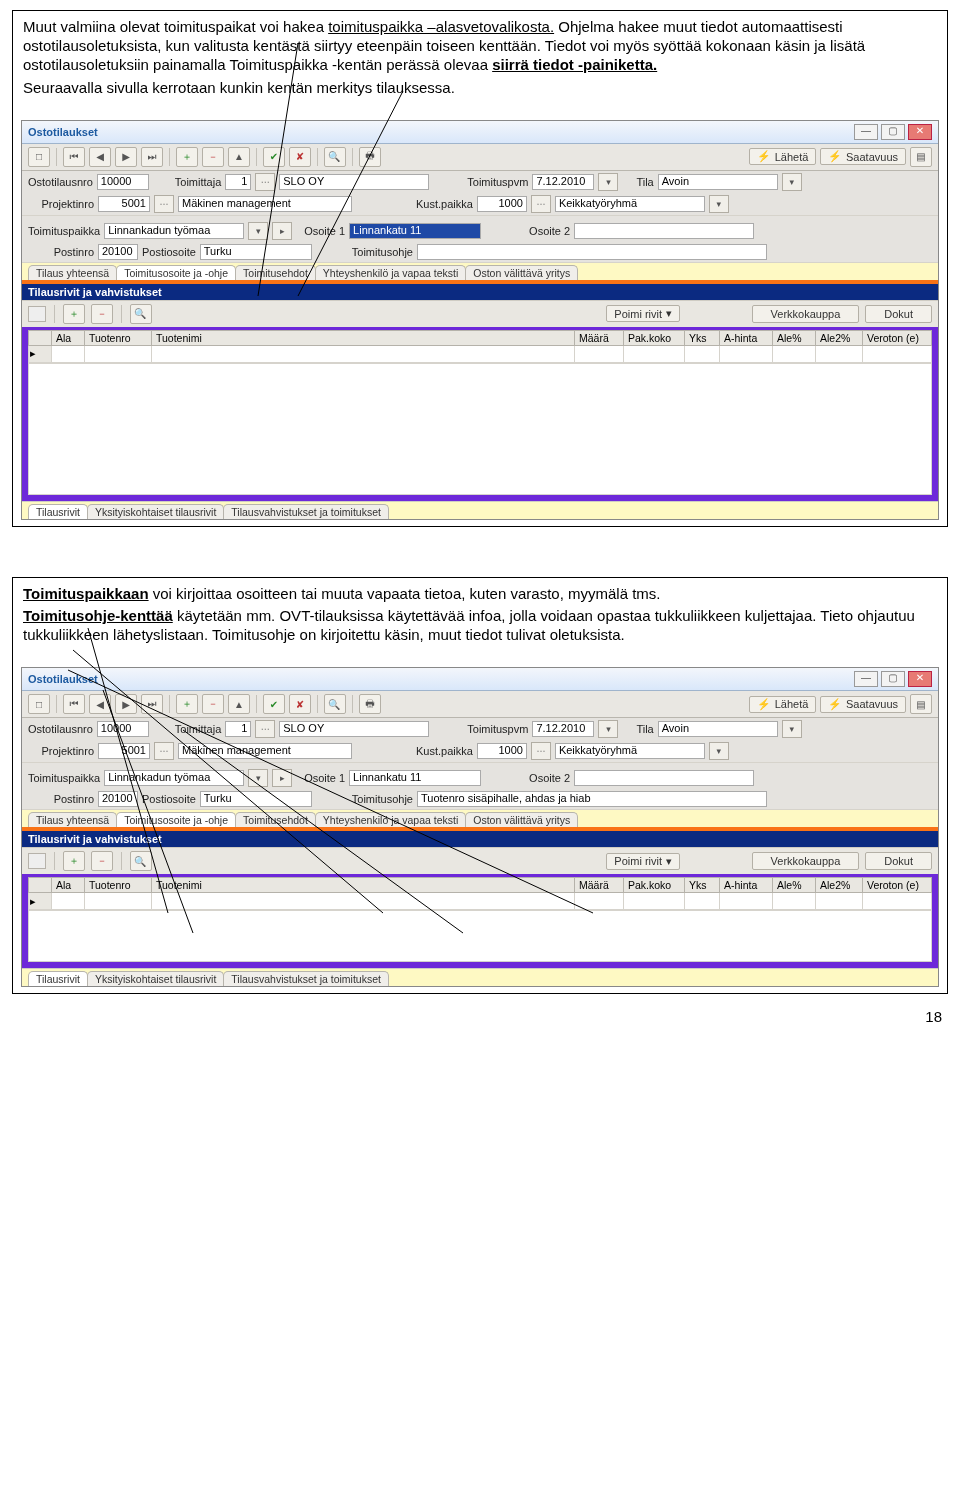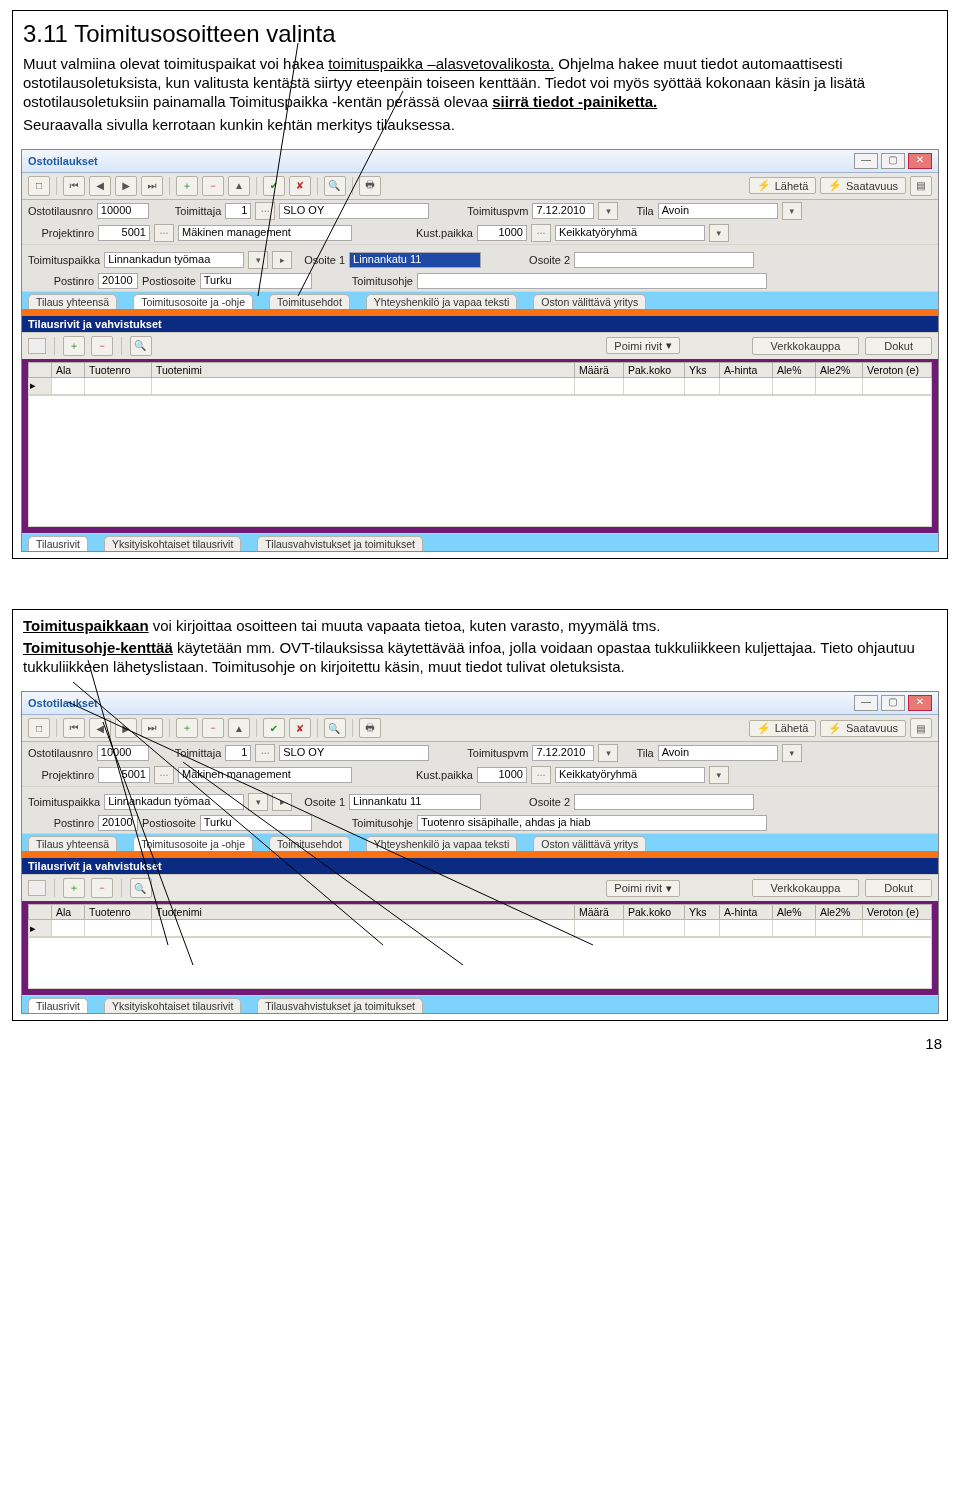--- a/index.html
+++ b/index.html
@@ -2,58 +2,57 @@
 <html><head>
 <meta charset="utf-8">
 <style>
   body{margin:0;background:#fff;font-family:Arial,Helvetica,sans-serif;font-size:12.5px;color:#000;width:960px}
   .frame{border:1px solid #000;margin:10px 12px;padding:0}
   .text-block{padding:6px 10px 2px 10px}
   .h1{font-size:24px;color:#000;margin:3px 0 6px 0}
   .para{font-size:15px;line-height:1.28;margin:0 0 3px 0}
   .u{text-decoration:underline}
   .b{font-weight:700}
-  .app{background:#e5e3df;border:1px solid #888;margin:10px 8px 6px 8px;font-size:11px}
+  .app{background:#e5e3df;border:1px solid #888;margin:18px 8px 6px 8px;font-size:11px}
   .titlebar{background:linear-gradient(#f3f6fb,#d9e7fa);height:22px;line-height:22px;padding:0 6px;border-bottom:1px solid #9fb4cc;display:flex;align-items:center}
   .titlebar .t{color:#1d5aa0;font-weight:700}
   .winbtns{margin-left:auto;display:flex;gap:3px}
   .wb{width:22px;height:14px;background:#f3f3f3;border:1px solid #999;font-size:10px;text-align:center;line-height:12px;color:#555}
   .wb.close{background:#e77a74;color:#fff;border-color:#b24}
   .toolbar{background:#e9e7e2;border-bottom:1px solid #b9b6ae;padding:3px 6px;display:flex;align-items:center;gap:4px}
   .tool{width:20px;height:18px;background:#f3f1eb;border:1px solid #b4b0a6;border-radius:2px;display:inline-flex;align-items:center;justify-content:center;font-size:10px;color:#555}
   .sep{width:1px;height:18px;background:#c3c0b8;margin:0 2px}
   .tbtn{background:#f3f1eb;border:1px solid #b4b0a6;border-radius:2px;padding:1px 7px;font-size:11px;color:#333;display:inline-flex;align-items:center;gap:4px}
   .formrow{display:flex;align-items:center;gap:4px;padding:2px 6px}
   .lbl{color:#222;white-space:nowrap}
   .in{background:#fff;border:1px solid #aaa;height:16px;padding:0 3px;box-sizing:border-box;font-size:11px;display:inline-block;overflow:hidden;white-space:nowrap}
   .sel{background:#1e49a6;color:#fff}
   .sm-btn{width:18px;height:16px;background:#f1efe9;border:1px solid #b1ada3;display:inline-flex;align-items:center;justify-content:center;font-size:9px;color:#555}
-  .tabs{background:#7dd3fc;border-top:1px solid #d6d3cb;padding:2px 6px 0 6px;display:flex;gap:17px;font-size:10.5px}
+  .tabs{background:#fef9c3;border-top:1px solid #d6d3cb;padding:2px 6px 0 6px;display:flex;gap:0;font-size:10.5px}
   .tab{background:#f0eeea;border:1px solid #b7b4ac;border-bottom:none;padding:1px 7px;border-radius:5px 5px 0 0;margin-right:-1px;color:#333}
   .tab.act{background:#fff}
-  .bluebar{background:#0b2a81;color:#fff;font-weight:700;padding:2px 6px;border-top:7px solid #f97316}
+  .bluebar{background:#0b2a81;color:#fff;font-weight:700;padding:2px 6px;border-top:4px solid #f97316}
   .gridhead th{background:#e9e7e1;border:1px solid #b5b2aa;font-weight:400;font-size:10.5px;padding:1px 4px;text-align:left;white-space:nowrap}
   .gridbody td{background:#fff;border:1px solid #d6d3cc;height:14px}
   table.grid{border-collapse:collapse;width:100%}
-  .gridwrap{background:#701a75;padding:3px 6px 6px 6px}
+  .gridwrap{background:#6d28d9;padding:3px 6px 6px 6px}
   .btn{background:#f3f1eb;border:1px solid #b4b0a6;border-radius:2px;padding:2px 18px;font-size:11px;color:#333}
   .strip{background:#e9e7e1;border-top:1px solid #cfccc3;padding:3px 6px;display:flex;align-items:center;gap:6px}
   .filler{background:#fff;border:1px solid #d6d3cc;height:130px;margin:0}
   .filler.sm{height:50px}
   .navpick{width:16px;height:14px;background:#eee;border:1px solid #b6b2aa;display:inline-block}
   .page-num{text-align:right;font-size:15px;margin:14px 18px}
   svg.callouts{position:absolute;left:0;top:0;pointer-events:none}
   .callout-wrap{position:relative}
 </style>
 </head>
 <body>
 
 <div class="frame callout-wrap">
   <div class="text-block">
-    <div class="h1">3.11 Toimitusosoitteen valinta</div>
     <p class="para">
       <span>Muut valmiina olevat toimituspaikat voi hakea </span><span class="u">toimituspaikka –alasvetovalikosta.</span><span> Ohjelma hakee muut tiedot automaattisesti ostotilausoletuksista, kun valitusta kentästä siirtyy eteenpäin toiseen kenttään. Tiedot voi myös syöttää kokonaan käsin ja lisätä ostotilausoletuksiin painamalla Toimituspaikka -kentän perässä olevaa </span><span class="u b">siirrä tiedot -painiketta.</span>
     </p>
     <p class="para">Seuraavalla sivulla kerrotaan kunkin kentän merkitys tilauksessa.</p>
   </div>
 
   <div class="app">
     <div class="titlebar">
       <span class="t">Ostotilaukset</span>
       <div class="winbtns">

